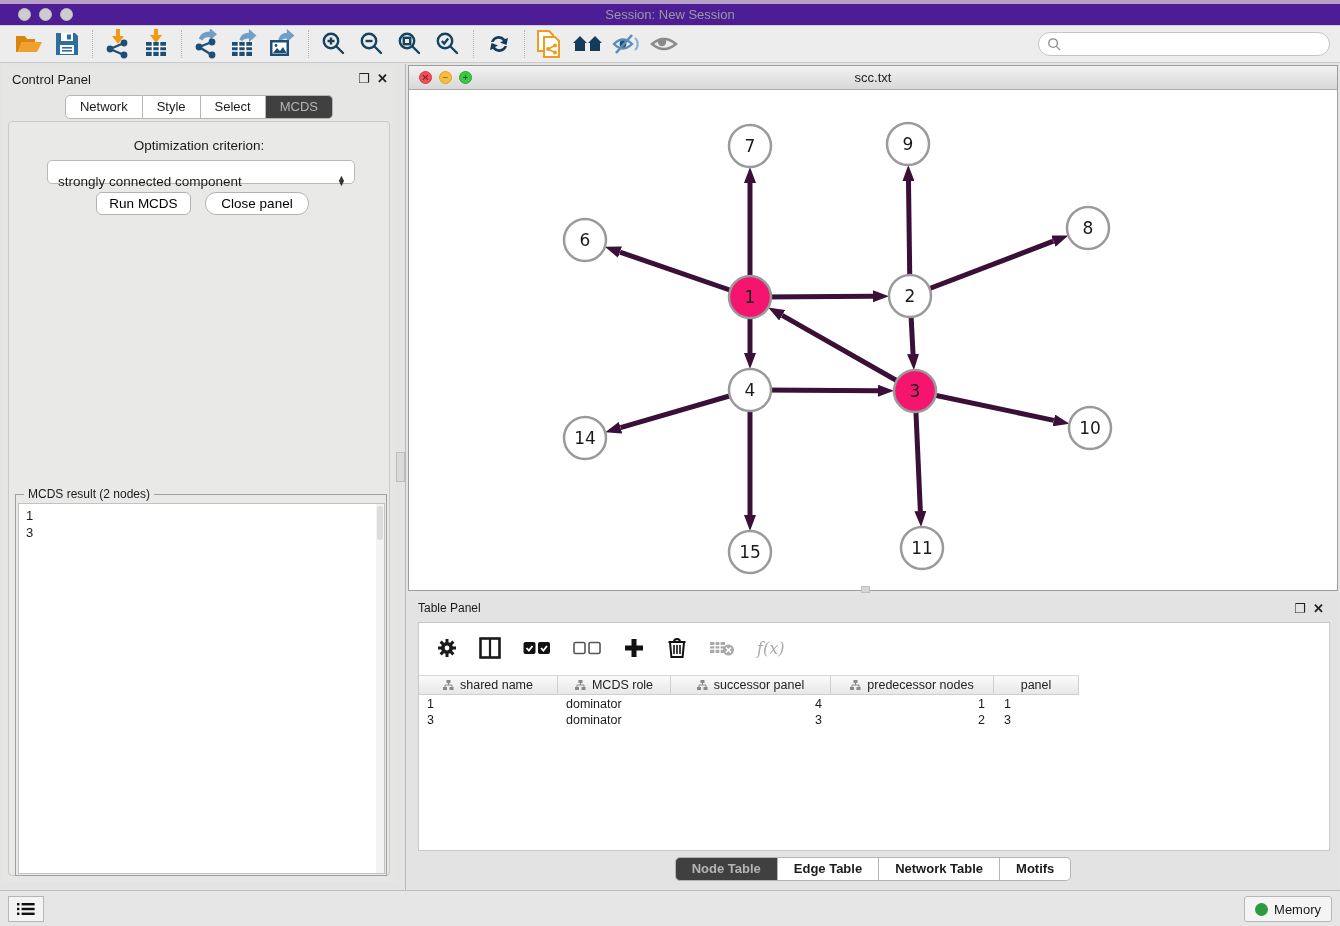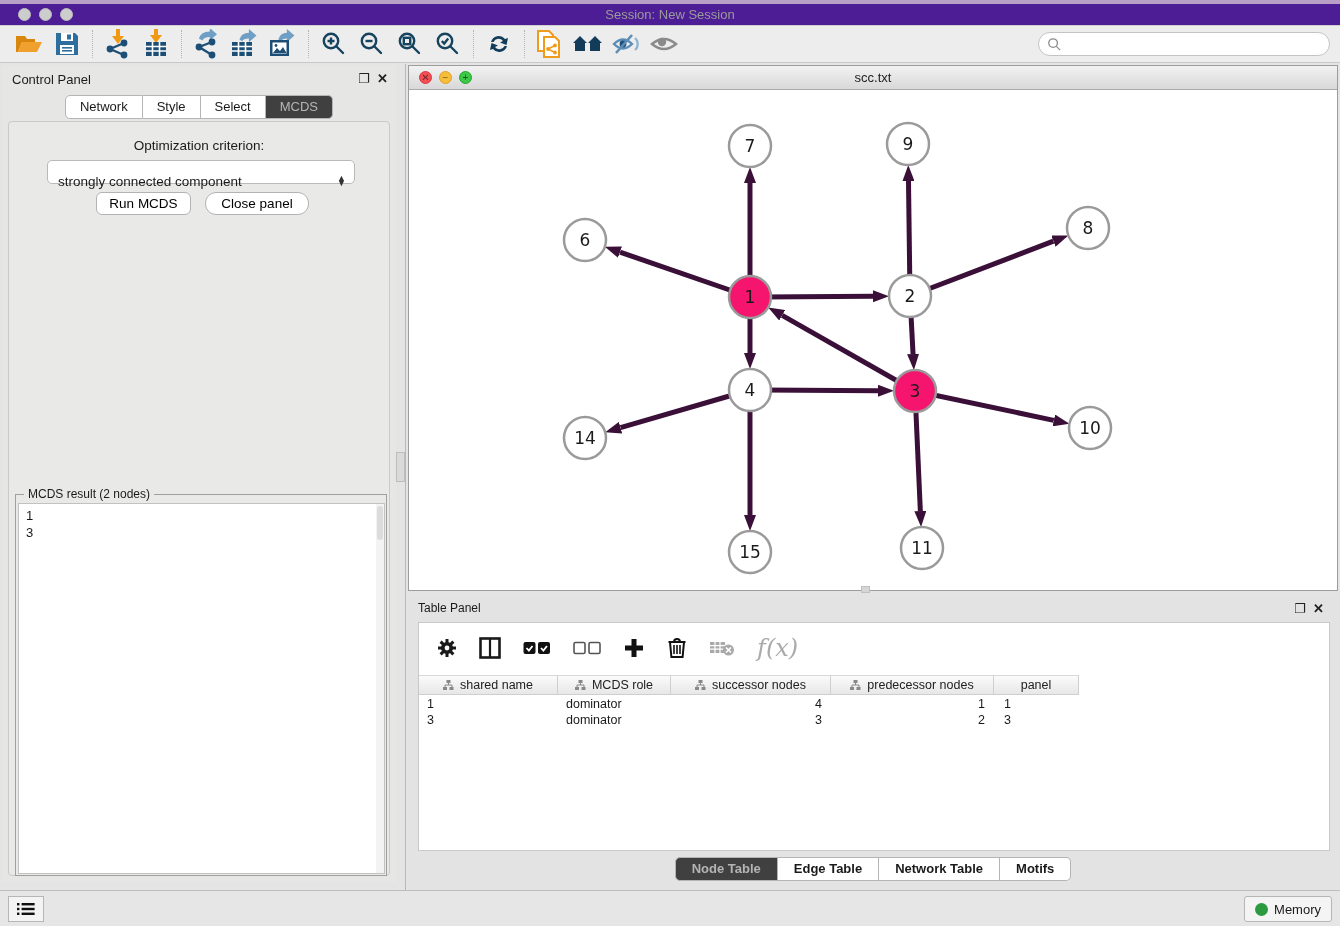--- a/index.html
+++ b/index.html
@@ -375,21 +375,21 @@
           </svg>
       </span>
       <span>
         <svg width="26" height="18" viewBox="0 0 26 18">
             <rect x="1" y="3" width="15" height="11" fill="#a9a9a9"></rect>
             <path d="M1 6.6 h15 M1 10.2 h15 M6 3 v11 M11 3 v11" stroke="#fff" stroke-width="1.2"></path>
             <circle cx="19.5" cy="11" r="5.5" fill="#a9a9a9"></circle>
             <path d="M17 8.5 l5 5 M22 8.5 l-5 5" stroke="#fff" stroke-width="1.6"></path>
           </svg>
       </span>
-      <span style="font-family:'DejaVu Serif',serif; font-style:italic; font-size:24px; color:#aaa;">f(x)</span>
+      <span style="font-family:'DejaVu Serif',serif; font-style:italic; font-size:16px; color:#aaa;">f(x)</span>
     </div>
 
     <div class="abs" id="tp-head-row">
       <div class="th" style="width:139px">
         <svg width="11" height="11" viewBox="0 0 11 11">
             <g fill="#888">
               <rect x="3.5" y="0" width="4" height="3"></rect>
               <rect x="0" y="7" width="4" height="3"></rect>
               <rect x="6.5" y="7" width="4" height="3"></rect>
               <path d="M5.5 3 v2 M2 7 v-2 h7 v2" stroke="#888" fill="none"></path>
@@ -410,21 +410,21 @@
       </div>
       <div class="th" style="width:160px">
         <svg width="11" height="11" viewBox="0 0 11 11">
             <g fill="#888">
               <rect x="3.5" y="0" width="4" height="3"></rect>
               <rect x="0" y="7" width="4" height="3"></rect>
               <rect x="6.5" y="7" width="4" height="3"></rect>
               <path d="M5.5 3 v2 M2 7 v-2 h7 v2" stroke="#888" fill="none"></path>
             </g>
           </svg>
-        <span>successor nodes</span>
+        <span>successor panel</span>
       </div>
       <div class="th" style="width:163px">
         <svg width="11" height="11" viewBox="0 0 11 11">
             <g fill="#888">
               <rect x="3.5" y="0" width="4" height="3"></rect>
               <rect x="0" y="7" width="4" height="3"></rect>
               <rect x="6.5" y="7" width="4" height="3"></rect>
               <path d="M5.5 3 v2 M2 7 v-2 h7 v2" stroke="#888" fill="none"></path>
             </g>
           </svg>

